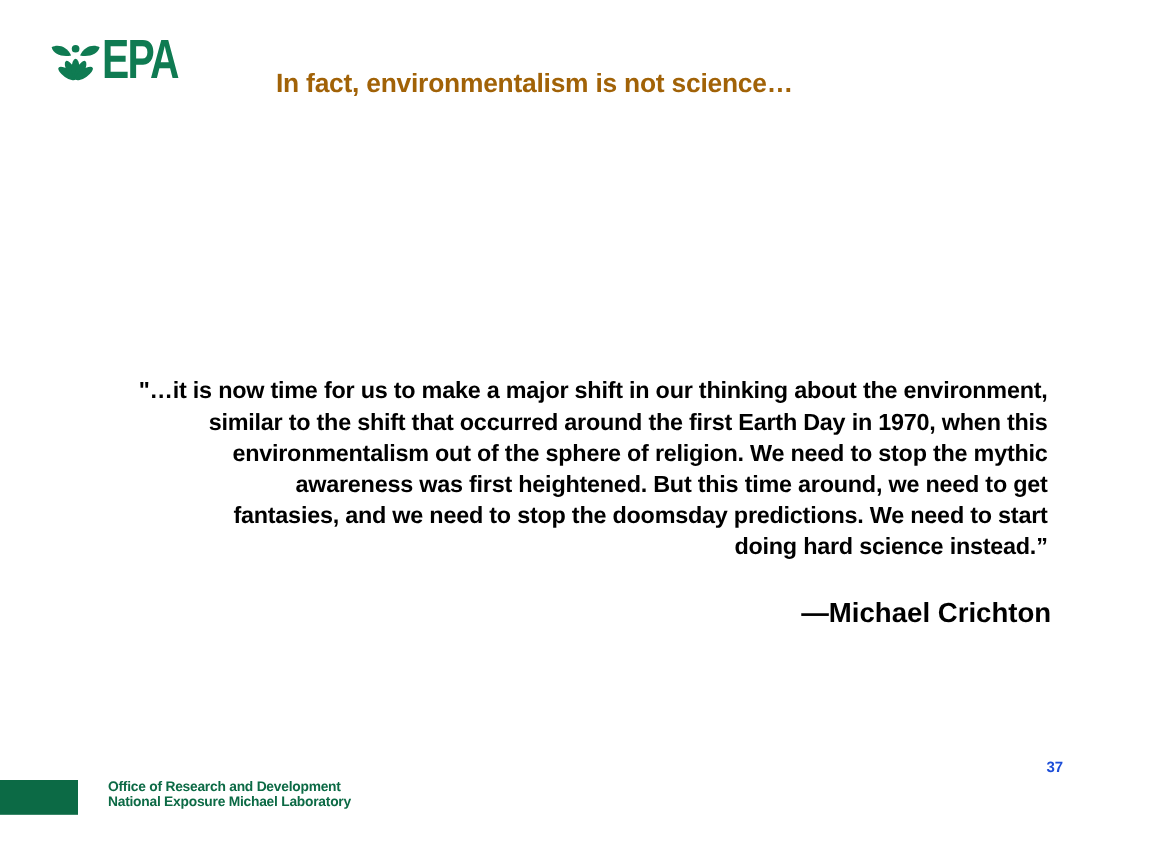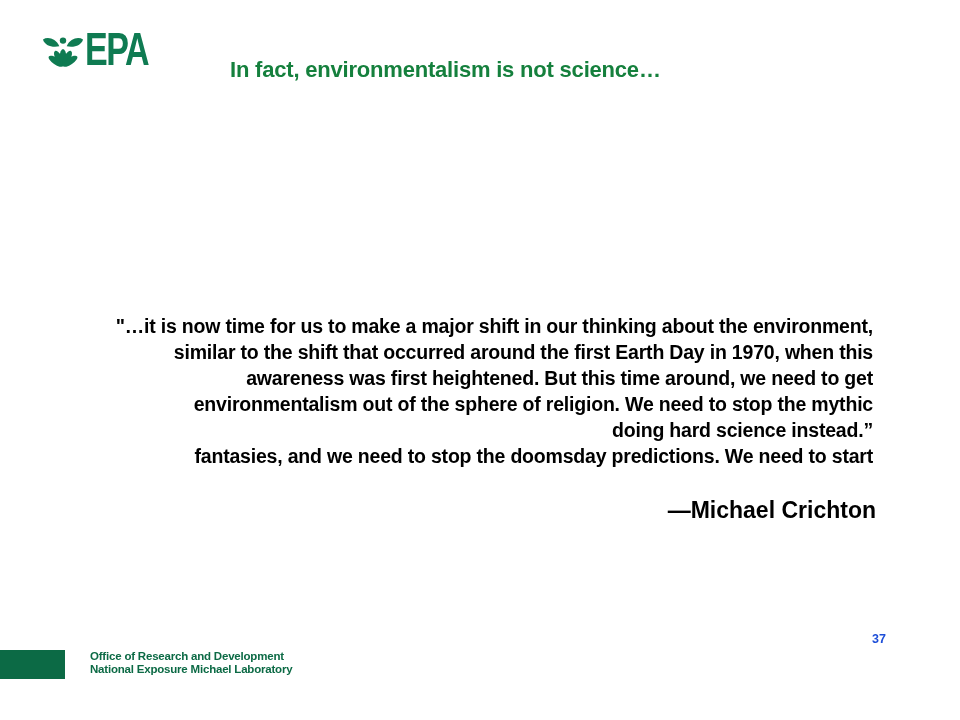--- a/index.html
+++ b/index.html
@@ -24,21 +24,21 @@
   }
   .logo-tagline {
     margin-left: 35px; margin-top: 3px;
     font-size: 12px; font-weight: bold; color: #1f7a66;
     line-height: 12px; letter-spacing: -0.2px;
   }
 
   
   .slide-title {
     position: absolute; left: 230px; top: 57px;
-    font-size: 22px; font-weight: bold; color: #15803d;
+    font-size: 22px; font-weight: bold; color: #a16207;
     letter-spacing: -0.2px; white-space: nowrap;
   }
 
   
   .quote-block {
     position: absolute; top: 313px; left: 88px; right: 87px;
     text-align: right;
     font-size: 19.5px; font-weight: bold; color: #000000;
     line-height: 26px; letter-spacing: -0.2px;
   }
@@ -82,24 +82,24 @@
       </svg>
       <div class="logo-acronym">EPA</div>
     </div>
   </div>
 
   <div class="slide-title">In fact, environmentalism is not science…</div>
 
   <div class="quote-block">
     <div>"…it is now time for us to make a major shift in our thinking about the environment,</div>
     <div>similar to the shift that occurred around the first Earth Day in 1970, when this</div>
+    <div>environmentalism out of the sphere of religion. We need to stop the mythic</div>
     <div>awareness was first heightened. But this time around, we need to get</div>
-    <div>environmentalism out of the sphere of religion. We need to stop the mythic</div>
+    <div>fantasies, and we need to stop the doomsday predictions. We need to start</div>
     <div>doing hard science instead.”</div>
-    <div>fantasies, and we need to stop the doomsday predictions. We need to start</div>
   </div>
 
   <div class="attribution">—Michael Crichton</div>
 
   <div class="footer-bar"></div>
   <div class="footer-text">
     <div>Office of Research and Development</div>
     <div>National Exposure Michael Laboratory</div>
   </div>
   <div class="page-number">37</div>

